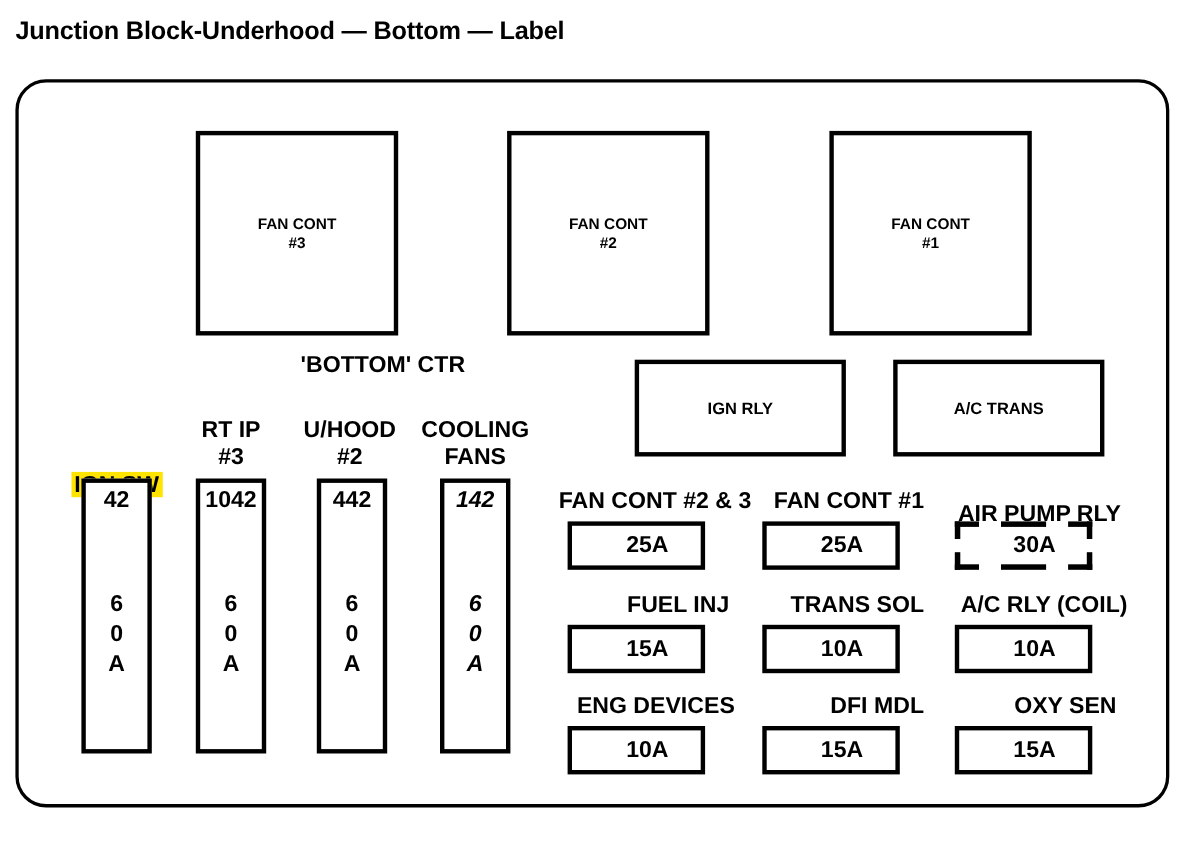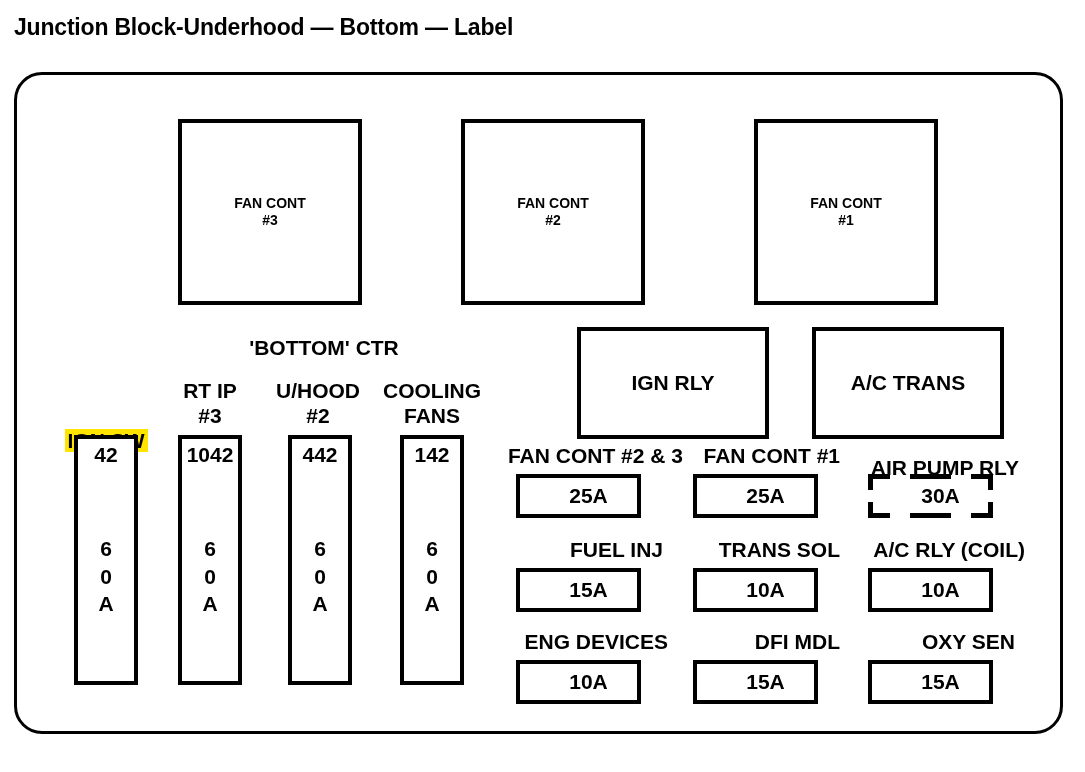--- a/index.html
+++ b/index.html
@@ -65,23 +65,23 @@
     border-width: 4px;
     font-size: 14px;
     font-weight: bold;
     line-height: 1.25;
   }
   .relay-sq .lbl { white-space: pre-line; }
 
   
   .relay-rect {
     width: 192px;
-    height: 112px;
+    height: 88px;
     border-width: 4px;
-    font-size: 21px;
+    font-size: 15px;
     font-weight: bold;
   }
 
   
   .fuse-col {
     position: absolute;
     width: 64px;
     height: 250px;
     border: 4px solid #000000;
     box-sizing: border-box;
@@ -183,21 +183,21 @@
   </div>
   <div class="box relay-sq" style="left:461px; top:119px;">
     <span class="lbl">FAN CONT
 #2</span>
   </div>
   <div class="box relay-sq" style="left:754px; top:119px;">
     <span class="lbl">FAN CONT
 #1</span>
   </div>
 
-  <div class="ctr-caption" style="left:224px; top:320px; width:200px;margin-top:16px;">'BOTTOM'  CTR</div>
+  <div class="ctr-caption" style="left:248px; top:320px; width:200px;">'BOTTOM'  CTR</div>
 
   <div class="box relay-rect" style="left:577px; top:327px;">
     <span class="lbl">IGN RLY</span>
   </div>
   <div class="box relay-rect" style="left:812px; top:327px;">
     <span class="lbl">A/C TRANS</span>
   </div>
 
   <div class="col-head hl" style="left:46px; top:404px; width:120px;">
     <span class="hl-text">IGN SW</span>
@@ -222,21 +222,21 @@
 #2</div>
   <div class="fuse-col" style="left:288px; top:435px;">
     <div class="cav-num">442</div>
     <div class="vert-rating">6
 0
 A</div>
   </div>
 
   <div class="col-head" style="left:372px; top:379px; width:120px;">COOLING
 FANS</div>
-  <div class="fuse-col" style="left:400px; top:435px;">
+  <div class="fuse-col" style="left:400px; top:435px;font-style:italic;">
     <div class="cav-num">142</div>
     <div class="vert-rating">6
 0
 A</div>
   </div>
 
   <div class="grid-label" style="left:473px; top:444px; width:210px;">FAN CONT #2 &amp; 3</div>
   <div class="grid-fuse" style="left:516px; top:474px;">
     <span class="val">25A</span>
   </div>

